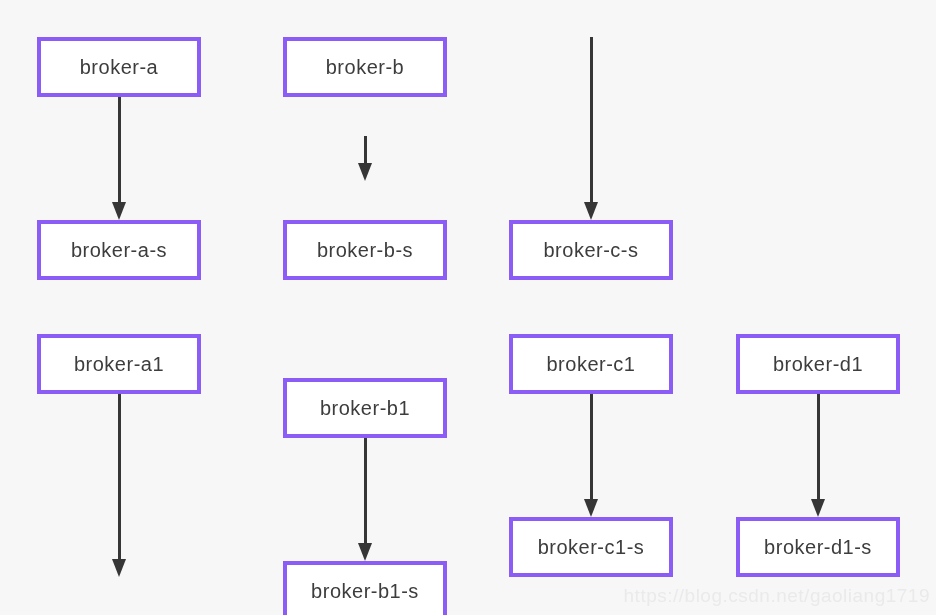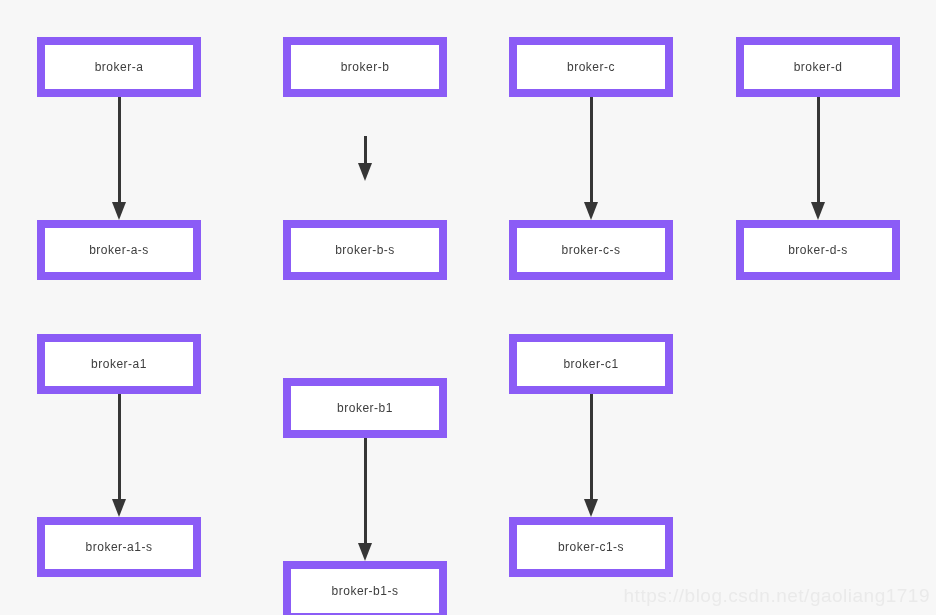--- a/index.html
+++ b/index.html
@@ -20,25 +20,25 @@
     height: 243px;
     display: flex;
     flex-direction: column;
     align-items: center;
   }
   .node {
     box-sizing: border-box;
     width: 164px;
     height: 60px;
     background: #ffffff;
-    border: 8px solid #8b5cf6;
+    border: 4px solid #8b5cf6;
     display: flex;
     align-items: center;
     justify-content: center;
-    font-size: 12px;
+    font-size: 20px;
     letter-spacing: 0.5px;
     color: #3d3d3d;
     flex: 0 0 auto;
   }
   .arrow {
     flex: 1 1 auto;
     display: flex;
     flex-direction: column;
     align-items: center;
     width: 20px;
@@ -91,59 +91,57 @@
   <div class="pair p1">
     <div class="node">broker-b</div>
     <div class="arrow">
       <div class="arrow-line"></div>
       <div class="arrow-head"></div>
     </div>
     <div class="node">broker-b-s</div>
   </div>
 
   <div class="pair p2">
-    <div class="node">broker-c</div>
     <div class="arrow">
       <div class="arrow-line"></div>
       <div class="arrow-head"></div>
     </div>
     <div class="node">broker-c-s</div>
   </div>
 
-  <div class="pair p3">
-    <div class="node">broker-d</div>
-    <div class="arrow">
-      <div class="arrow-line"></div>
-      <div class="arrow-head"></div>
-    </div>
-    <div class="node">broker-d-s</div>
-  </div>
 
   <div class="pair p4">
     <div class="node">broker-a1</div>
     <div class="arrow">
       <div class="arrow-line"></div>
       <div class="arrow-head"></div>
     </div>
-    <div class="node">broker-a1-s</div>
   </div>
 
   <div class="pair p5">
     <div class="node">broker-b1</div>
     <div class="arrow">
       <div class="arrow-line"></div>
       <div class="arrow-head"></div>
     </div>
     <div class="node">broker-b1-s</div>
   </div>
 
   <div class="pair p6">
     <div class="node">broker-c1</div>
     <div class="arrow">
       <div class="arrow-line"></div>
       <div class="arrow-head"></div>
     </div>
     <div class="node">broker-c1-s</div>
   </div>
 
+  <div class="pair p7">
+    <div class="node">broker-d1</div>
+    <div class="arrow">
+      <div class="arrow-line"></div>
+      <div class="arrow-head"></div>
+    </div>
+    <div class="node">broker-d1-s</div>
+  </div>
 
   <div class="watermark">https://blog.csdn.net/gaoliang1719</div>
 </div>
 
 </body></html>

